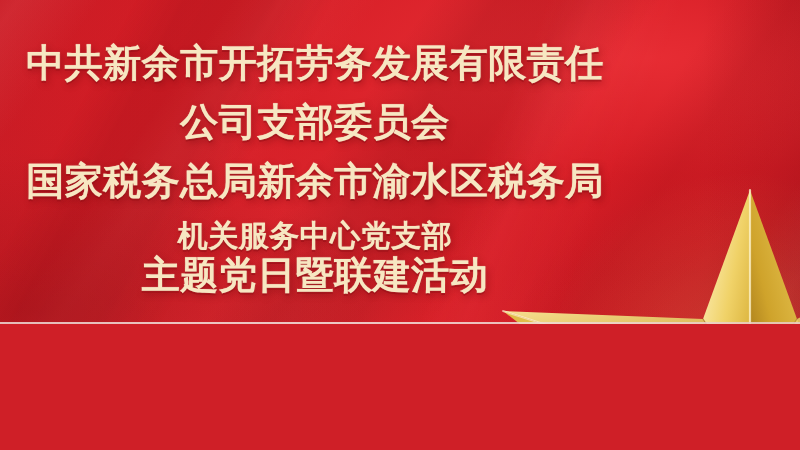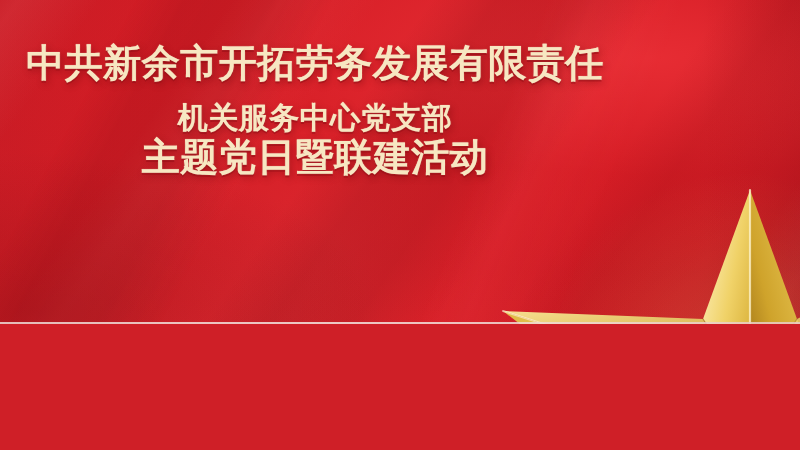--- a/index.html
+++ b/index.html
@@ -162,18 +162,20 @@
         <line x1="233" y1="209" x2="280" y2="280" stroke="#8a6010" stroke-width="1.2" opacity=".45"></line>
         <line x1="327" y1="209" x2="280" y2="280" stroke="#8a6010" stroke-width="1.2" opacity=".4"></line>
       </g>
 
       <circle cx="280" cy="280" r="5" fill="#fff7d6" opacity=".55"></circle>
     </svg>
   </div>
 
   <div class="titles">
     <div class="line l1">中共新余市开拓劳务发展有限责任</div>
+    <div class="line l2">公司支部委员会</div>
+    <div class="line l3">国家税务总局新余市渝水区税务局</div>
     <div class="line l4">机关服务中心党支部</div>
     <div class="line l5">主题党日暨联建活动</div>
   </div>
 
   <div class="bottom-edge"></div>
 </div>
 
 </body></html>

